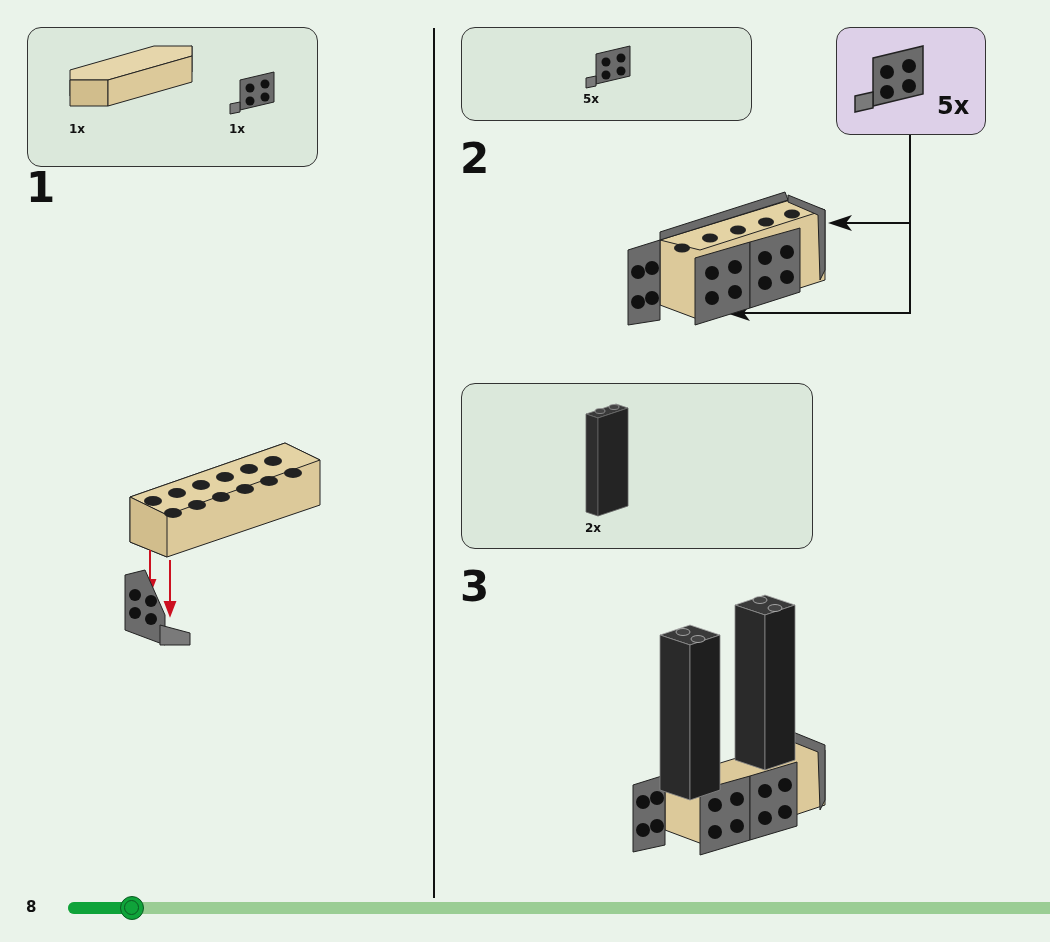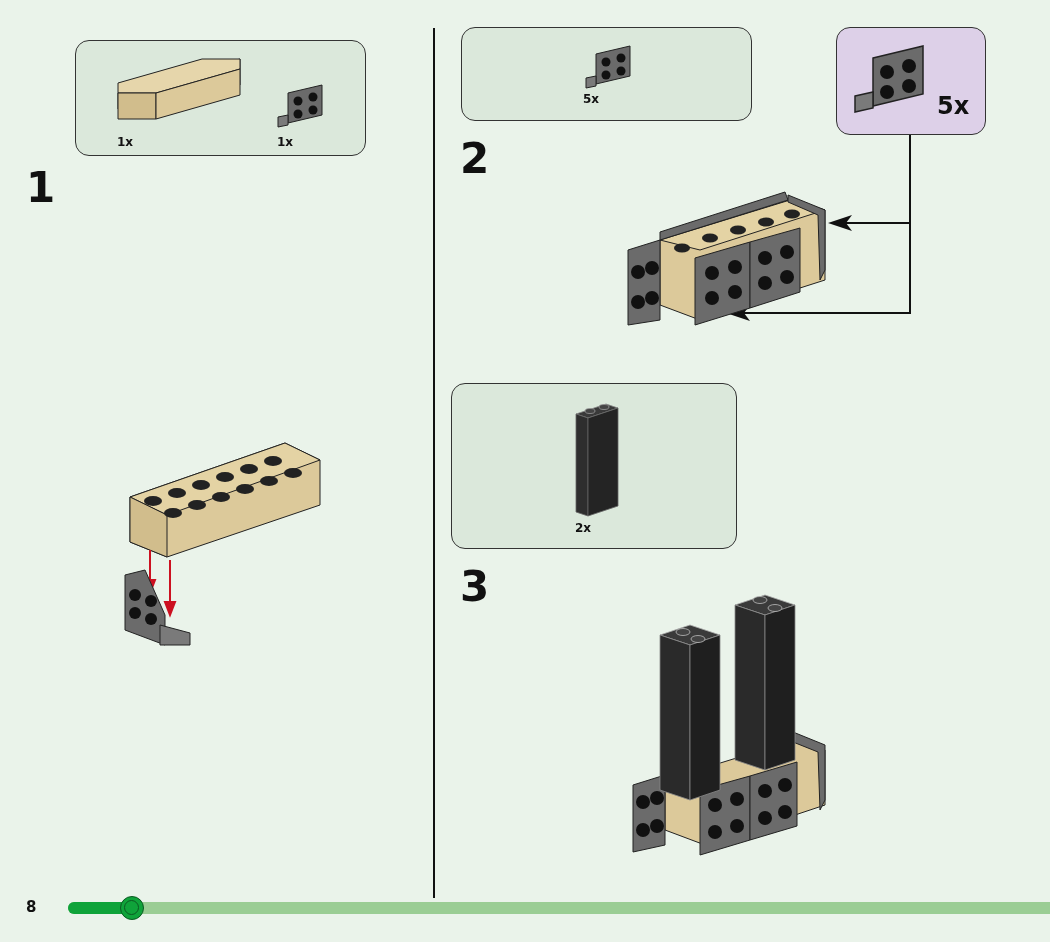--- a/index.html
+++ b/index.html
@@ -14,21 +14,21 @@
   .progress-track { position:absolute; left:68px; top:902px; width:982px; height:12px; background:#9acd94; border-radius:6px 0 0 6px; }
   .progress-fill { position:absolute; left:68px; top:902px; height:12px; background:#0fa33a; border-radius:6px; }
   .progress-knob { position:absolute; top:896px; width:24px; height:24px; border-radius:50%; background:#0fa33a; border:1.5px solid #0b5a22; box-sizing:border-box; }
   .progress-knob::after { content:""; position:absolute; left:3px; top:3px; width:15px; height:15px; border-radius:50%; border:1.5px solid #0b5a22; box-sizing:border-box; }
 </style>
 </head>
 <body>
 
 <div class="divider"></div>
 
-<div class="box" style="left:27px;top:40px;width:291px;height:116px;margin-left:48px;">
+<div class="box" style="left:27px;top:27px;width:291px;height:140px;">
 
   <svg style="left:40px;top:12px;" width="130" height="80" viewBox="0 0 130 80">
     <polygon points="2,40 86,16 124,6 124,32 40,56 2,56" fill="#dcc99a" stroke="#222" stroke-width="1"></polygon>
     <polygon points="2,40 40,40 124,16 124,6 86,6 2,30" fill="#e6d6ab" stroke="#222" stroke-width="1"></polygon>
     <polygon points="2,40 40,40 40,66 2,66" fill="#d1bd8c" stroke="#222" stroke-width="1"></polygon>
     <polygon points="40,40 124,16 124,42 40,66" fill="#dcc99a" stroke="#222" stroke-width="1"></polygon>
   </svg>
   <span class="qty" style="left:41px;top:94px;">1x</span>
 
   <svg style="left:200px;top:42px;" width="50" height="45" viewBox="0 0 50 45">
@@ -138,21 +138,21 @@
       <circle cx="115" cy="137" r="7"></circle>
       <circle cx="92" cy="168" r="7"></circle>
       <circle cx="115" cy="162" r="7"></circle>
     <circle cx="145" cy="128" r="7"></circle>
       <circle cx="167" cy="122" r="7"></circle>
       <circle cx="145" cy="153" r="7"></circle>
       <circle cx="167" cy="147" r="7"></circle>
   </g>
 </svg>
 
-<div class="box" style="left:451px;top:383px;width:286px;height:166px;">
+<div class="box" style="left:461px;top:383px;width:352px;height:166px;">
   <svg style="left:122px;top:18px;" width="46" height="116" viewBox="0 0 46 116">
     <polygon points="2,12 32,2 44,6 14,16" fill="#3a3a3a" stroke="#888" stroke-width="0.8"></polygon>
     <polygon points="2,12 14,16 14,114 2,110" fill="#2e2e2e" stroke="#666" stroke-width="0.8"></polygon>
     <polygon points="14,16 44,6 44,104 14,114" fill="#242424" stroke="#666" stroke-width="0.8"></polygon>
     <ellipse cx="16" cy="9" rx="5" ry="2.5" fill="#444" stroke="#999" stroke-width="0.8"></ellipse>
     <ellipse cx="30" cy="5" rx="5" ry="2.5" fill="#444" stroke="#999" stroke-width="0.8"></ellipse>
   </svg>
   <span class="qty" style="left:123px;top:137px;">2x</span>
 </div>
 

